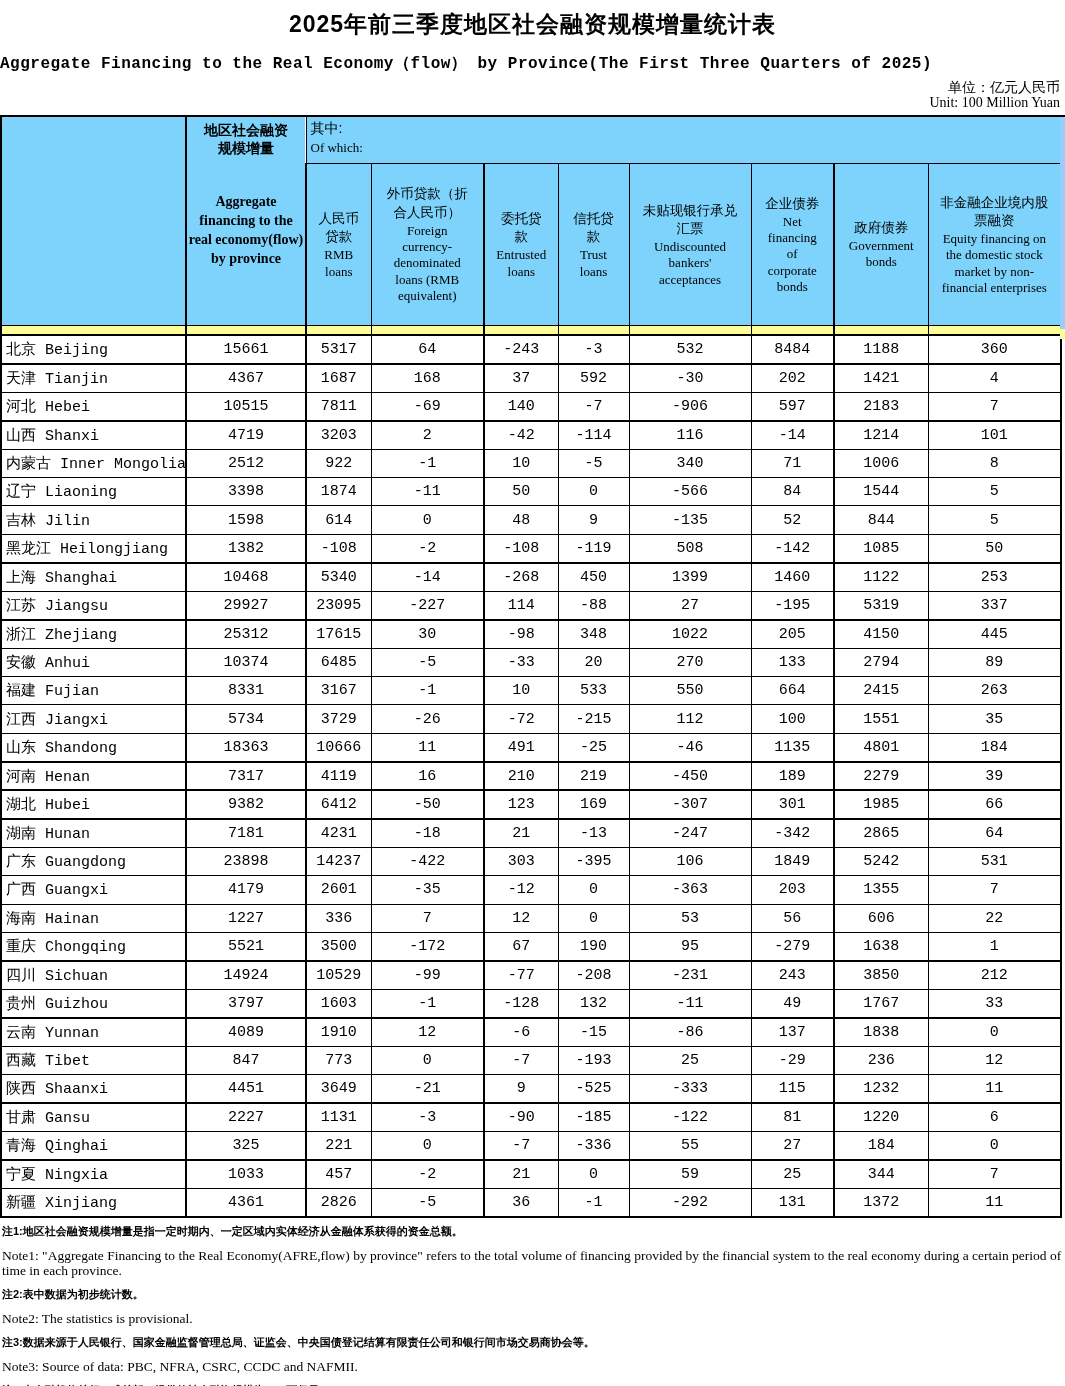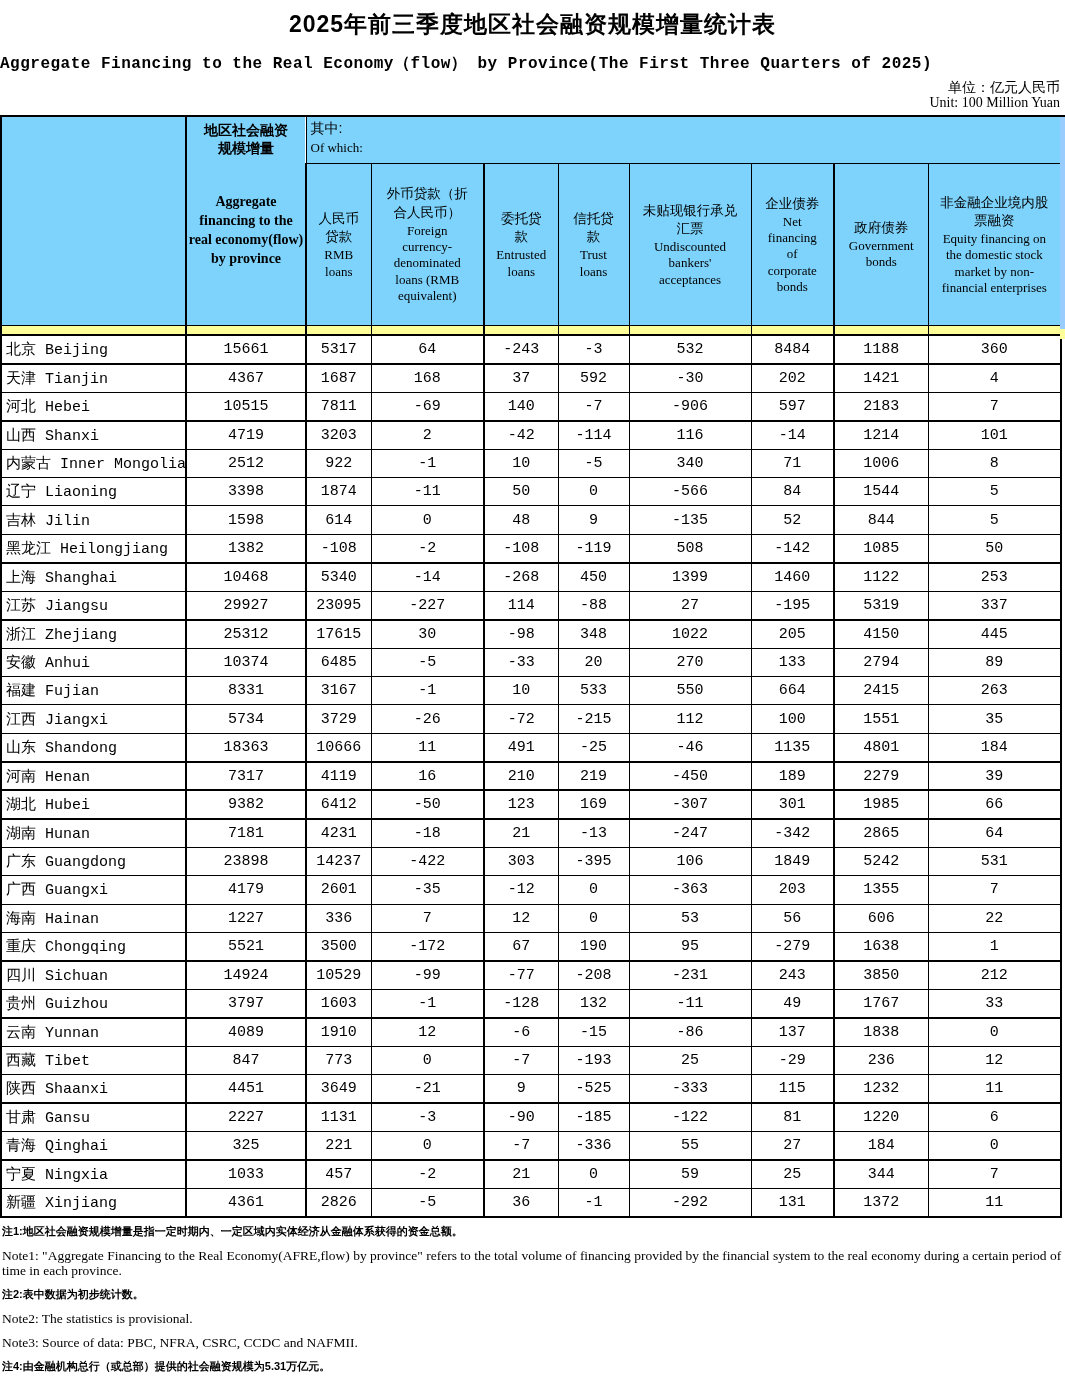--- a/index.html
+++ b/index.html
@@ -502,18 +502,19 @@
     </table>
     <div class="sliver-blue"></div>
     <div class="sliver-yellow"></div>
   </div>
 
   <div class="notes">
     <div class="note-cn">注1:地区社会融资规模增量是指一定时期内、一定区域内实体经济从金融体系获得的资金总额。</div>
     <div class="note-en">Note1: "Aggregate Financing to the Real Economy(AFRE,flow) by province" refers to the total volume of financing provided by the financial system to the real economy during a certain period of time in each province.</div>
     <div class="note-cn">注2:表中数据为初步统计数。</div>
     <div class="note-en">Note2: The statistics is provisional.</div>
+    <div class="note-cn">注3:数据来源于人民银行、国家金融监督管理总局、证监会、中央国债登记结算有限责任公司和银行间市场交易商协会等。</div>
     <div class="note-en">Note3: Source of data: PBC, NFRA, CSRC, CCDC and NAFMII.</div>
     <div class="note-cn">注4:由金融机构总行（或总部）提供的社会融资规模为5.31万亿元。</div>
 
   </div>
 
 </div>
 
 </body></html>

